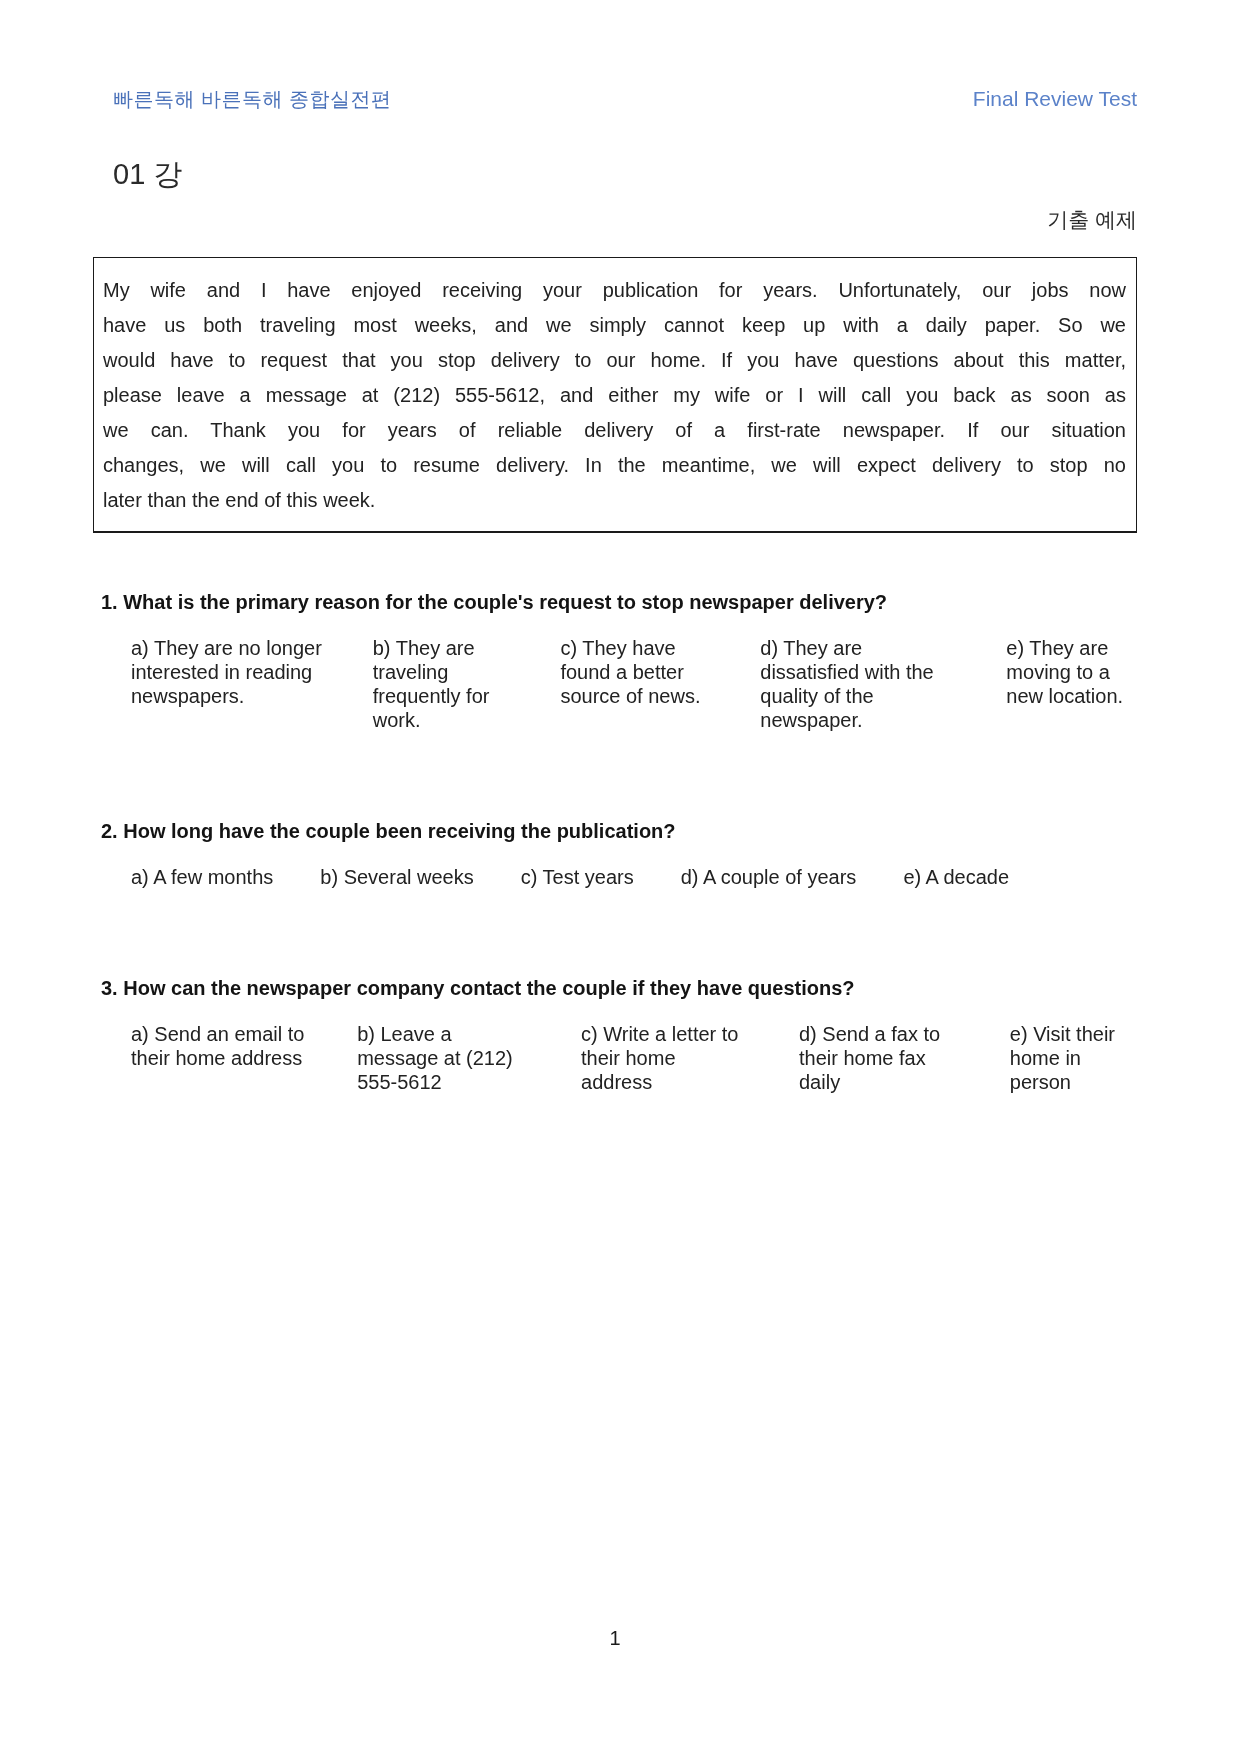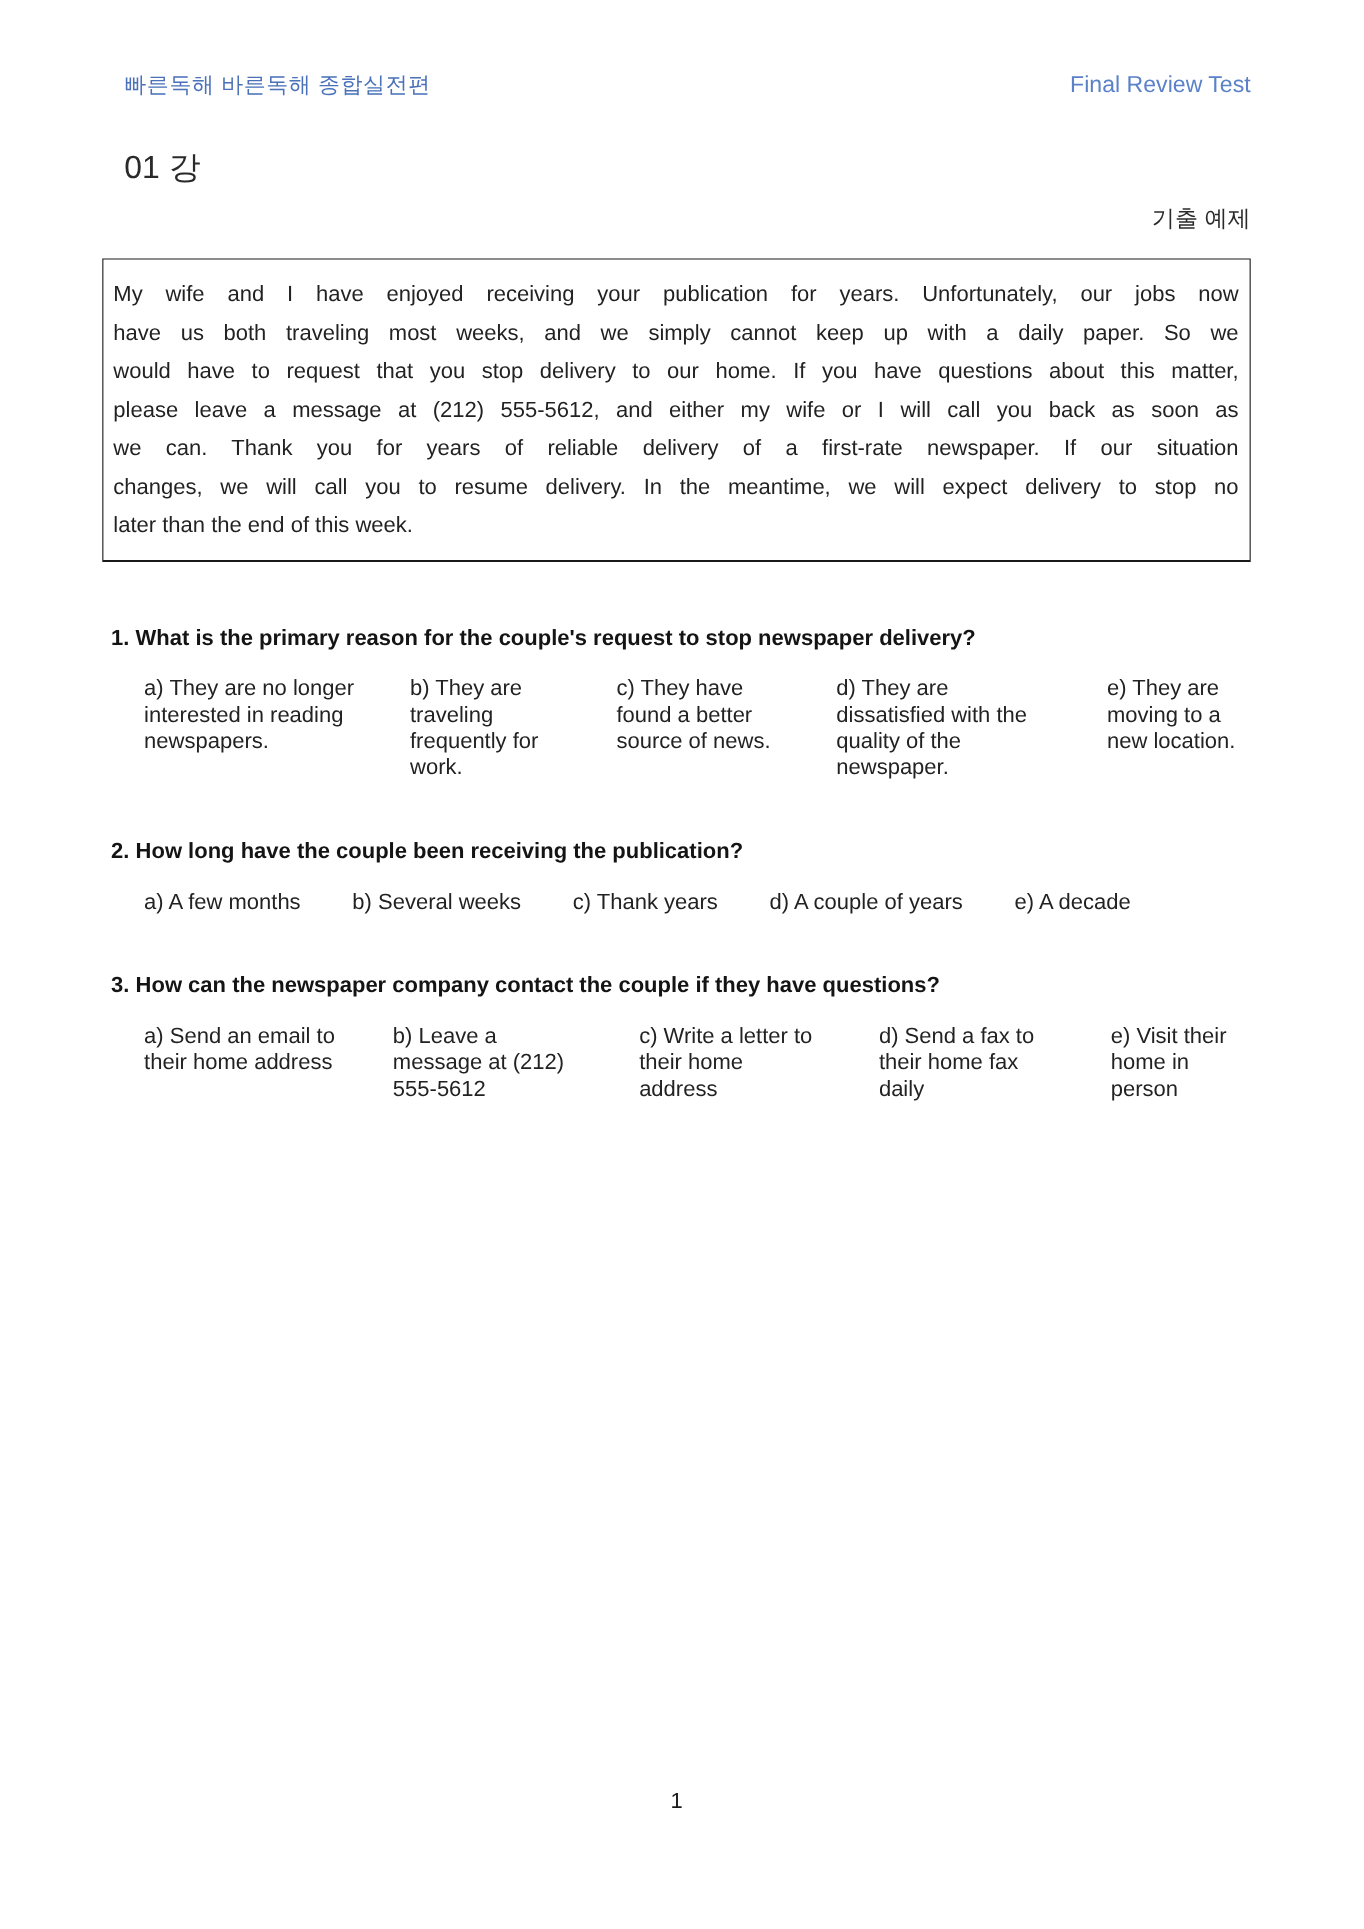--- a/index.html
+++ b/index.html
@@ -1,21 +1,21 @@
 <!DOCTYPE html>
 <html style="--header-blue: #4a71b9; --header-blue-light: #5b82c9;"><head>
 <meta charset="utf-8">
 <style>
   html, body { margin: 0; padding: 0; background: #ffffff; }
   .page {
     position: relative;
     width: 1240px;
     height: 1754px;
     box-sizing: border-box;
-    padding: 64px 103px 104px 93px;
+    padding: 86px 103px 104px 93px;
     background: #ffffff;
     font-family: "Liberation Sans", sans-serif;
     color: #1f1f1f;
     display: flex;
     flex-direction: column;
     overflow: hidden;
   }
   .header {
     display: flex;
     justify-content: space-between;
@@ -59,21 +59,21 @@
     text-align-last: justify;
   }
   .passage-line.last {
     text-align-last: left;
   }
   .question {
     margin-top: 56px;
     padding-left: 8px;
   }
   .question + .question {
-    margin-top: 51px;
+    margin-top: 86px;
   }
   .question-title {
     font-weight: bold;
     font-size: 20px;
     line-height: 26px;
     color: #141414;
     margin-bottom: 21px;
   }
   .options {
     display: flex;
@@ -126,21 +126,21 @@
           <div class="option">c) They have found a better source of news.</div>
           <div class="option">d) They are dissatisfied with the quality of the newspaper.</div>
           <div class="option">e) They are moving to a new location.</div>
         </div>
       </div>
       <div class="question">
         <div class="question-title">2. How long have the couple been receiving the publication?</div>
         <div class="options">
           <div class="option">a) A few months</div>
           <div class="option">b) Several weeks</div>
-          <div class="option">c) Thank years</div>
+          <div class="option">c) Test years</div>
           <div class="option">d) A couple of years</div>
           <div class="option">e) A decade</div>
         </div>
       </div>
       <div class="question">
         <div class="question-title">3. How can the newspaper company contact the couple if they have questions?</div>
         <div class="options">
           <div class="option">a) Send an email to their home address</div>
           <div class="option">b) Leave a message at (212) 555-5612</div>
           <div class="option">c) Write a letter to their home address</div>

